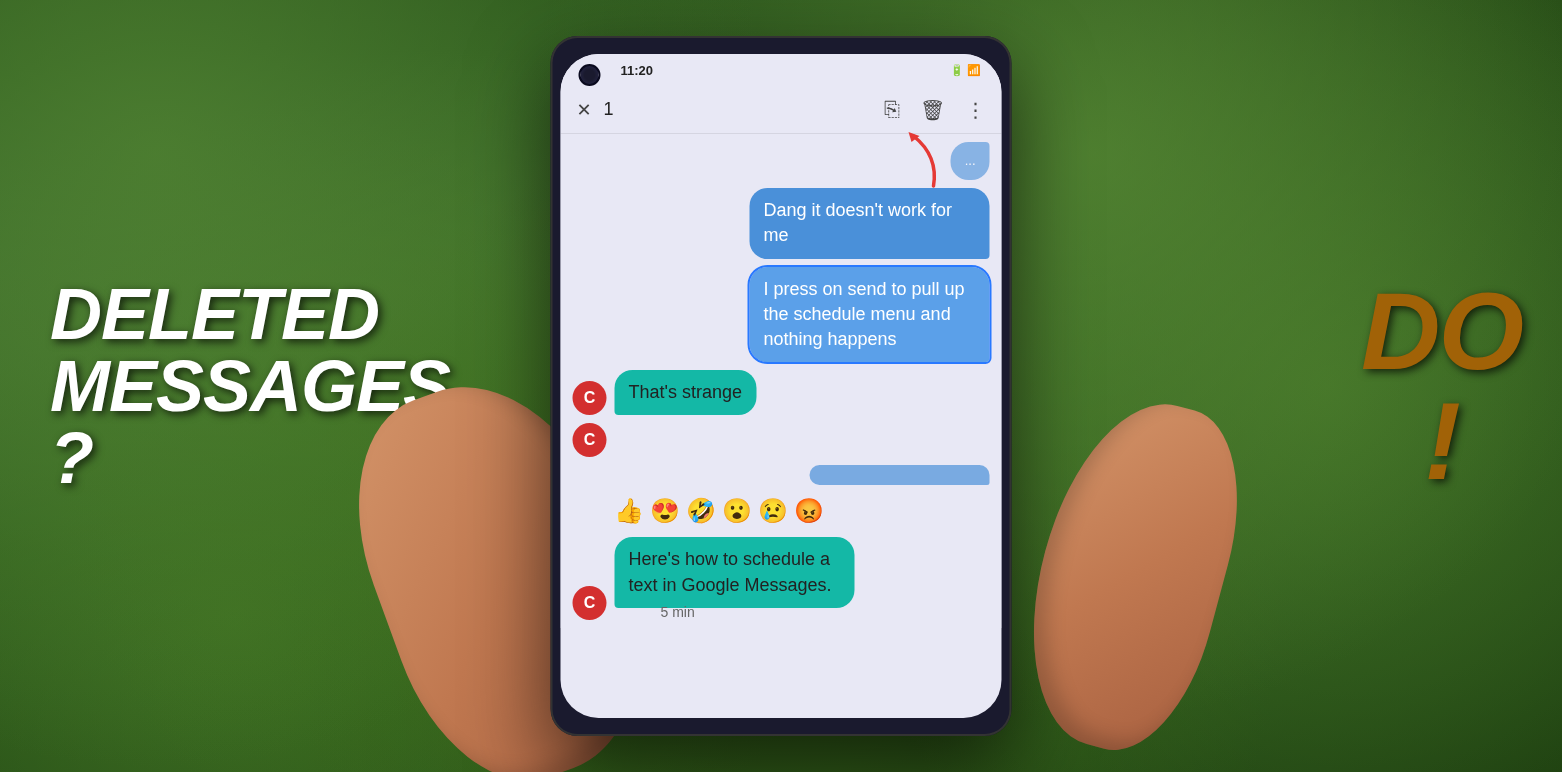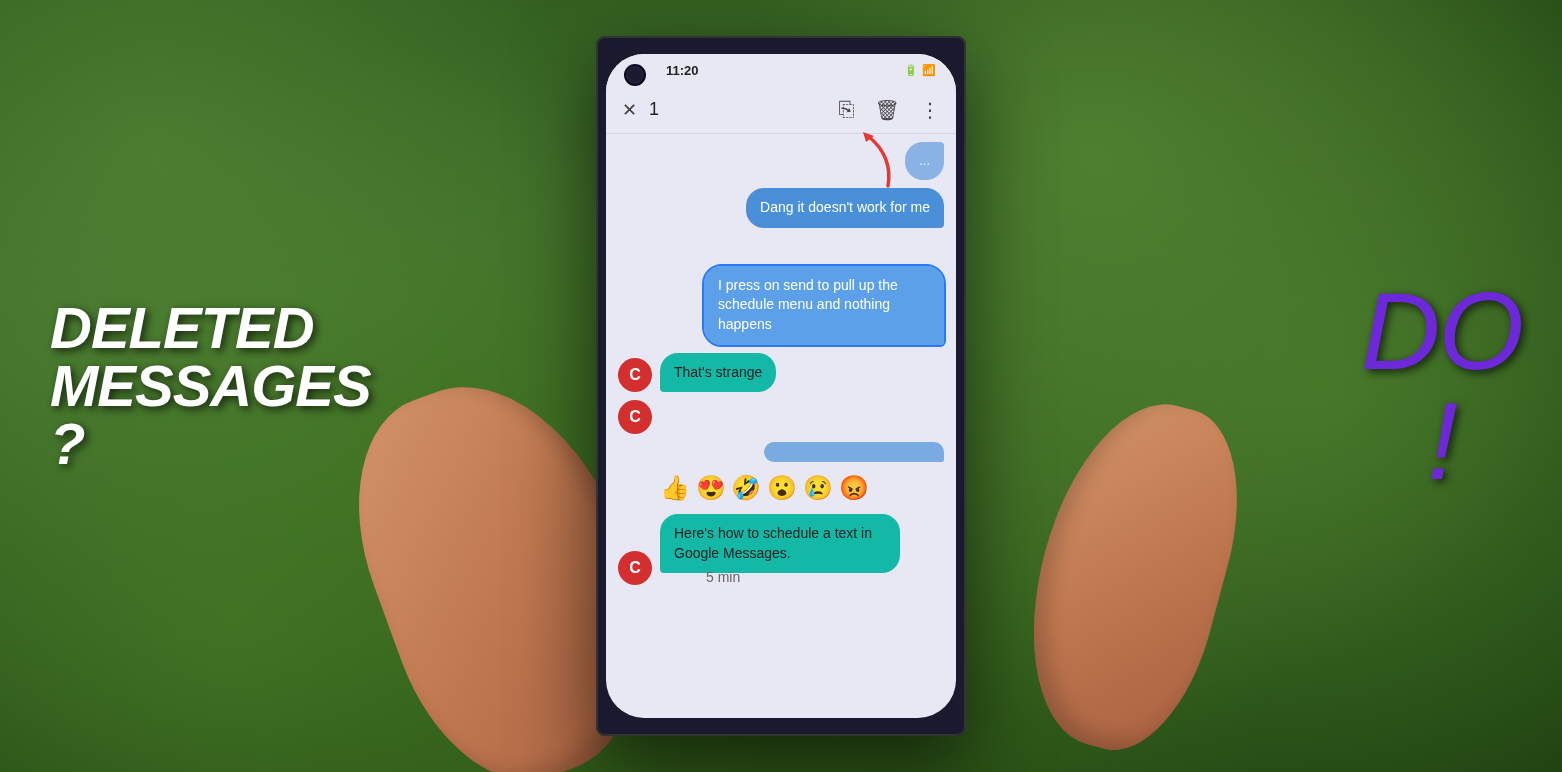--- a/index.html
+++ b/index.html
@@ -33,60 +33,60 @@
         radial-gradient(circle at 15% 80%, rgba(65,115,35,0.85) 0%, transparent 35%);
     }
 
     
     .left-text {
       position: absolute;
       left: 50px;
       top: 50%;
       transform: translateY(-50%);
       color: white;
-      font-size: 58px;
+      font-size: 72px;
       font-weight: 900;
       font-style: italic;
       line-height: 1.0;
       text-shadow: 3px 3px 8px rgba(0,0,0,0.7);
       letter-spacing: -1px;
       z-index: 10;
     }
 
     
     .right-text {
       position: absolute;
       right: 40px;
       top: 50%;
       transform: translateY(-50%);
-      color: #6d28d9;
+      color: #a16207;
       font-size: 110px;
-      font-weight: 400;
+      font-weight: 700;
       font-style: italic;
       line-height: 1.0;
       text-shadow: 3px 3px 8px rgba(0,0,0,0.7);
       letter-spacing: -2px;
       z-index: 10;
       text-align: center;
     }
 
     
     .phone-container {
       position: absolute;
       left: 50%;
       top: 50%;
       transform: translate(-50%, -50%);
       z-index: 20;
     }
 
     .phone {
-      width: 370px;
+      width: 461px;
       height: 700px;
       background: #1a1a2e;
-      border-radius: 9px;
+      border-radius: 27px;
       position: relative;
       box-shadow: 
         0 30px 80px rgba(0,0,0,0.6),
         inset 0 0 0 2px #333;
       overflow: hidden;
     }
 
     
     .phone-screen {
       position: absolute;
@@ -205,41 +205,40 @@
       gap: 8px;
     }
 
     .msg-row.sent {
       flex-direction: row-reverse;
     }
 
     .bubble {
       border-radius: 18px;
       padding: 10px 14px;
-      font-size: 14px;
+      font-size: 18px;
       line-height: 1.4;
       max-width: 240px;
     }
 
     .bubble.sent {
       background: #4a90d9;
       color: white;
       border-bottom-right-radius: 4px;
     }
 
     .bubble.received {
       background: #14b8a6;
       color: #222;
       border-bottom-left-radius: 4px;
     }
 
     .bubble.selected {
       background: #5ba0e9;
       outline: 2px solid #2979ff;
-      margin-top: 30px;
     }
 
     
     .emoji-row {
       display: flex;
       gap: 6px;
       padding: 4px 0 4px 42px;
       font-size: 24px;
     }
 

